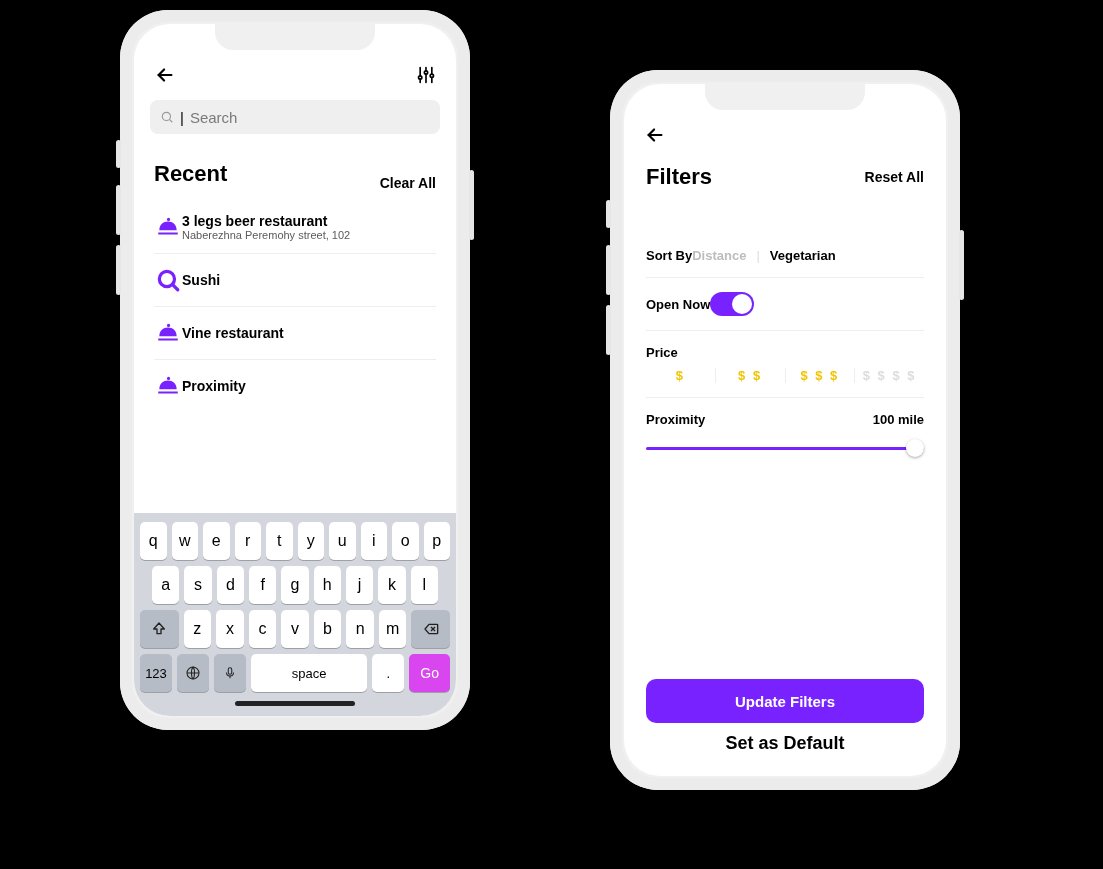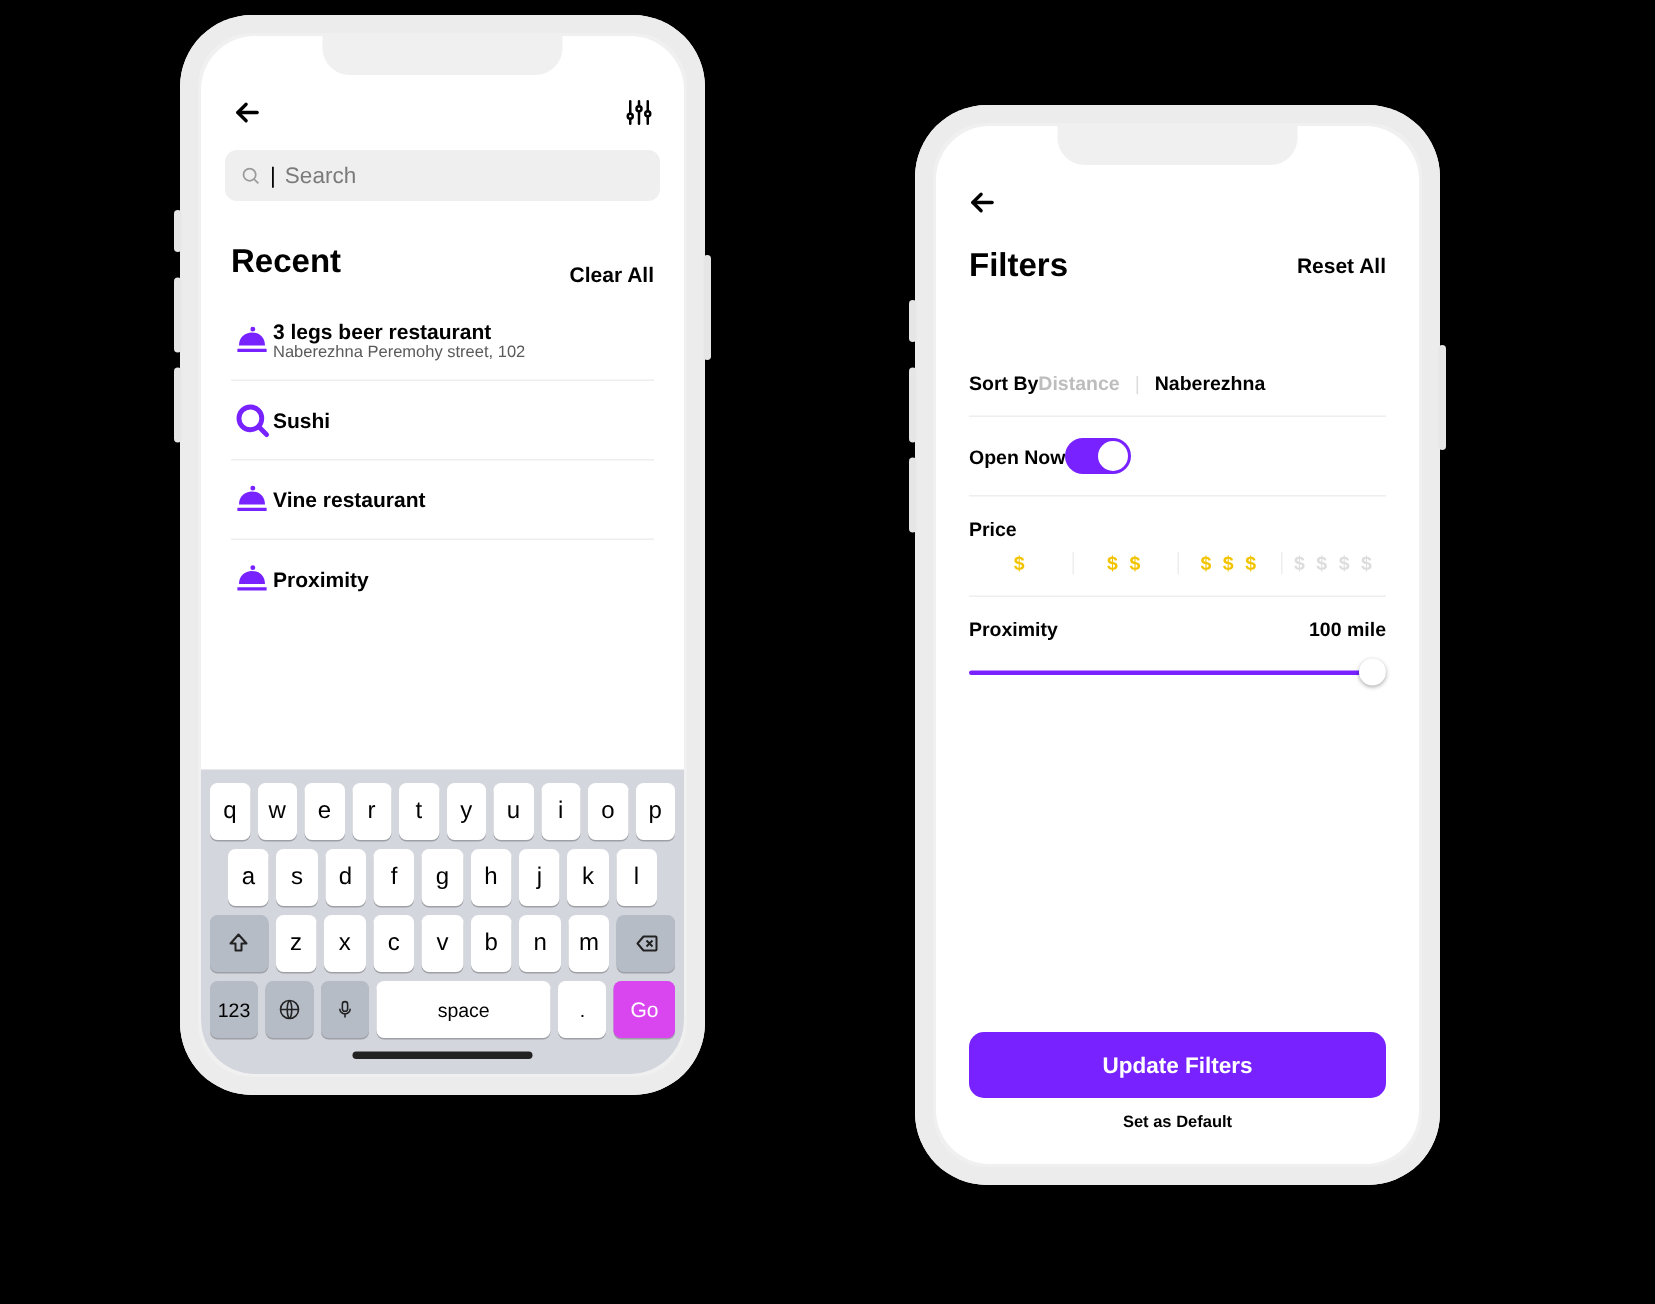--- a/index.html
+++ b/index.html
@@ -154,21 +154,21 @@
   .filters-actions{
     padding-bottom:22px;
   }
   .btn-primary{
     background:#7722ff; color:#fff;
     border-radius:10px; height:44px;
     display:flex; align-items:center; justify-content:center;
     font-size:15px; font-weight:700;
   }
   .btn-secondary{
-    margin-top:10px; text-align:center; font-size:11px; font-weight:700;
+    margin-top:10px; text-align:center; font-size:18px; font-weight:700;
   }
 </style>
 </head>
 <body>
 
 <div class="phone left">
   <span class="side-btn r1"></span>
   <span class="side-btn l1"></span>
   <span class="side-btn l2"></span>
   <span class="side-btn l3"></span>
@@ -338,21 +338,21 @@
       <h2>Filters</h2>
       <span class="reset">Reset All</span>
     </div>
 
     <div class="filters-body">
       <div class="frow header">
         <span class="flabel">Sort By</span>
         <span class="sort-opts">
           <span class="dim">Distance</span>
           <span class="sep">|</span>
-          <span class="active">Naberezhna</span>
+          <span class="active">Vegetarian</span>
         </span>
       </div>
 
       <div class="frow header">
         <span class="flabel">Open Now</span>
         <span class="toggle"></span>
       </div>
 
       <div class="frow">
         <div class="flabel">Price</div>

